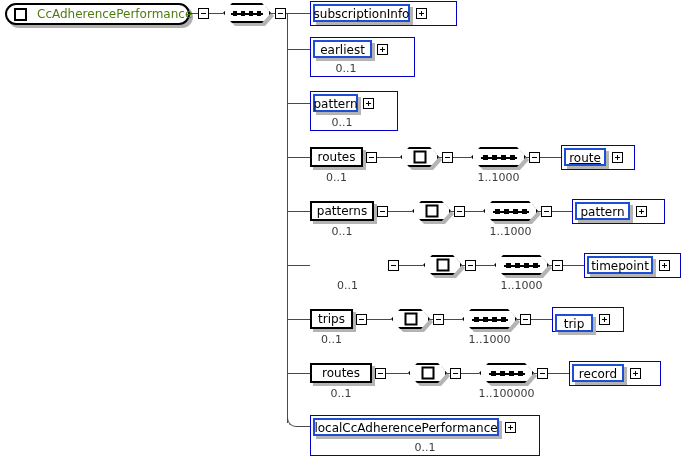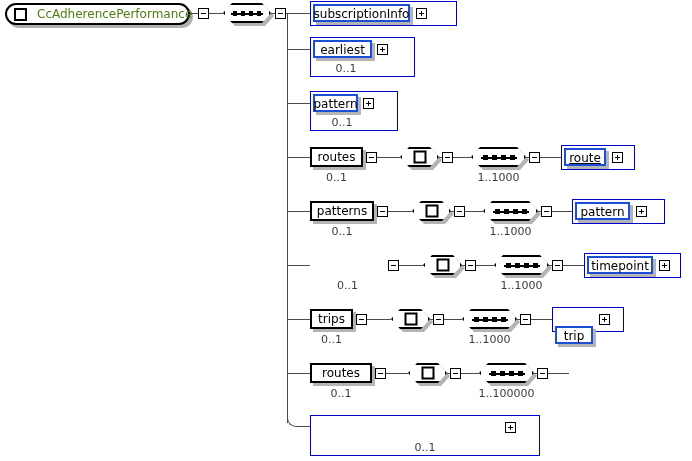--- a/index.html
+++ b/index.html
@@ -396,21 +396,21 @@
         <div class="dot"></div>
         <div class="dot"></div>
     </div>
   </div>
   <span class="card-label" style="left:462px; top:334px; width:55px;">1..1000</span>
   <div class="hline" style="left:517px; top:319px; width:3px;"></div>
   <div class="toggle" style="left:520px; top:314px;"></div>
   <div class="hline" style="left:531px; top:319px; width:21px;"></div>
 
   <div class="elem-outer" style="left:552px; top:307px; width:72px; height:25px;">
-    <div class="elem-plate" style="left:2px; top:18px; width:38px; height:18px;">
+    <div class="elem-plate" style="left:2px; top:6px; width:38px; height:18px;">
       <span class="elem-label">trip</span>
     </div>
     <div class="toggle plus" style="left:46px; top:6px;"></div>
   </div>
 
   <div class="hline" style="left:287px; top:373px; width:23px;"></div>
   <div class="plain-node" style="left:310px; top:363px; width:62px; height:20px;">
     <span class="plain-label">routes</span>
   </div>
   <span class="card-label" style="left:310px; top:388px; width:62px;">0..1</span>
@@ -433,19 +433,28 @@
         <div class="dot"></div>
         <div class="dot"></div>
         <div class="dot"></div>
     </div>
   </div>
   <span class="card-label" style="left:470px; top:388px; width:73px;">1..100000</span>
   <div class="hline" style="left:534px; top:373px; width:3px;"></div>
   <div class="toggle" style="left:537px; top:368px;"></div>
   <div class="hline" style="left:548px; top:373px; width:21px;"></div>
 
+  <div class="elem-outer" style="left:569px; top:361px; width:92px; height:25px;">
+    <div class="elem-plate" style="left:2px; top:2px; width:52px; height:18px;">
+      <span class="elem-label">record</span>
+    </div>
+    <div class="toggle plus" style="left:60px; top:6px;"></div>
+  </div>
 
   <div class="elem-outer" style="left:310px; top:415px; width:230px; height:41px;">
+    <div class="elem-plate" style="left:2px; top:2px; width:186px; height:18px;">
+      <span class="elem-label">localCcAdherencePerformance</span>
+    </div>
     <div class="toggle plus" style="left:194px; top:6px;"></div>
     <span class="card-label" style="left:0; top:26px; width:228px;">0..1</span>
   </div>
 
 </div>
 
 </body></html>

